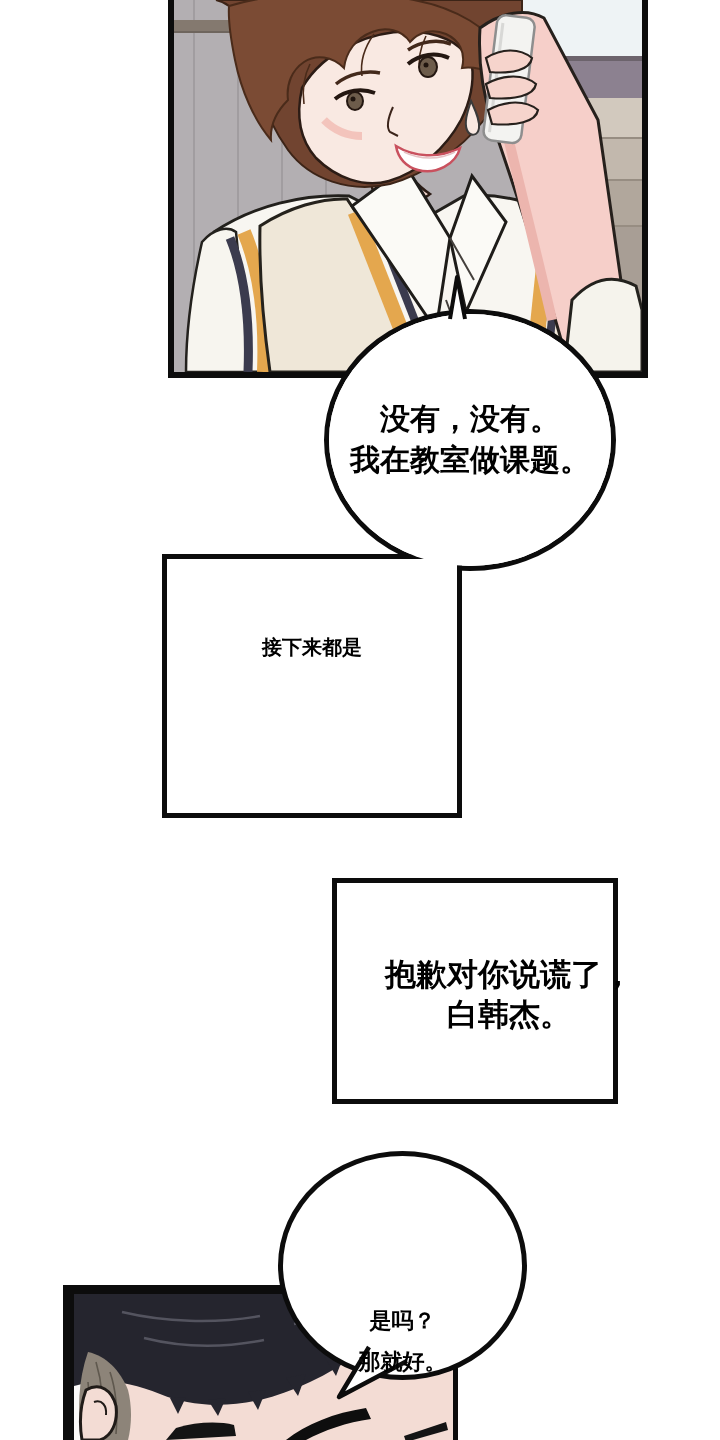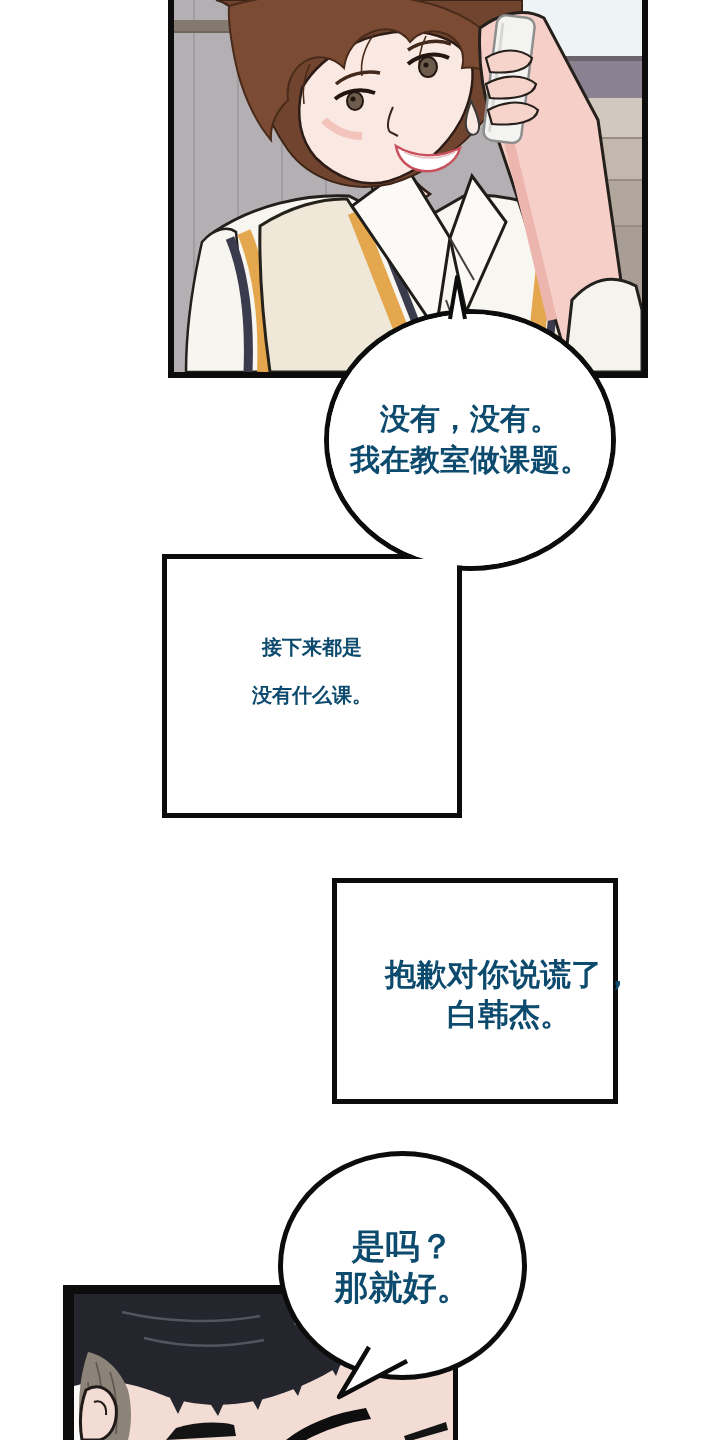--- a/index.html
+++ b/index.html
@@ -26,26 +26,26 @@
   .tail1{position:absolute;left:440px;top:270px;z-index:13;}
 
   .box3{position:absolute;left:332px;top:878px;width:286px;height:226px;
     box-sizing:border-box;border:5px solid #0c0c0c;background:#fff;z-index:10;}
 
   .bubble4{position:absolute;left:278px;top:1151px;width:249px;height:229px;
     box-sizing:border-box;border:5px solid #0c0c0c;border-radius:50%;background:#fff;z-index:10;}
   .tail4{position:absolute;left:325px;top:1335px;z-index:11;}
 
   
-  .speech{position:absolute;z-index:14;text-align:center;color:#0c4a6e;font-weight:700;
+  .speech{position:absolute;z-index:14;text-align:center;color:#000000;font-weight:700;
           font-family:"DejaVu Sans",sans-serif;}
   .t-bubble1{left:330px;top:398px;width:280px;font-size:30px;line-height:41px;}
   .t-box2{left:167px;top:623px;width:290px;font-size:20px;line-height:48px;}
   .t-box3{left:337px;top:954px;width:276px;font-size:31px;line-height:40px;padding-left:34px;}
-  .t-bubble4{left:283px;top:1226px;width:239px;font-size:34px;line-height:41px;}
+  .t-bubble4{left:283px;top:1300px;width:239px;font-size:22px;line-height:41px;}
 </style>
 </head>
 <body>
 
 <div class="page">
 
   <div class="panel1">
     <svg width="468" height="372" viewBox="0 0 468 372">
 
       <rect x="0" y="0" width="468" height="372" fill="#b3afb2"></rect>
@@ -155,21 +155,20 @@
   <svg class="tail1" width="40" height="55" viewBox="0 0 40 55">
     <path d="M10,49 L17,7 L25,49" fill="#ffffff" stroke="#0c0c0c" stroke-width="4" stroke-linejoin="round"></path>
   </svg>
 
   <div class="speech t-bubble1">
     <div>没有，没有。</div>
     <div>我在教室做课题。</div>
   </div>
   <div class="speech t-box2">
     <div>接下来都是</div>
-    <div>没有什么课。</div>
   </div>
 
   <div class="box3"></div>
   <div class="speech t-box3">
     <div>抱歉对你说谎了，</div>
     <div>白韩杰。</div>
   </div>
 
   <div class="bubble4"></div>
   <svg class="tail4" width="95" height="70" viewBox="0 0 95 70">

